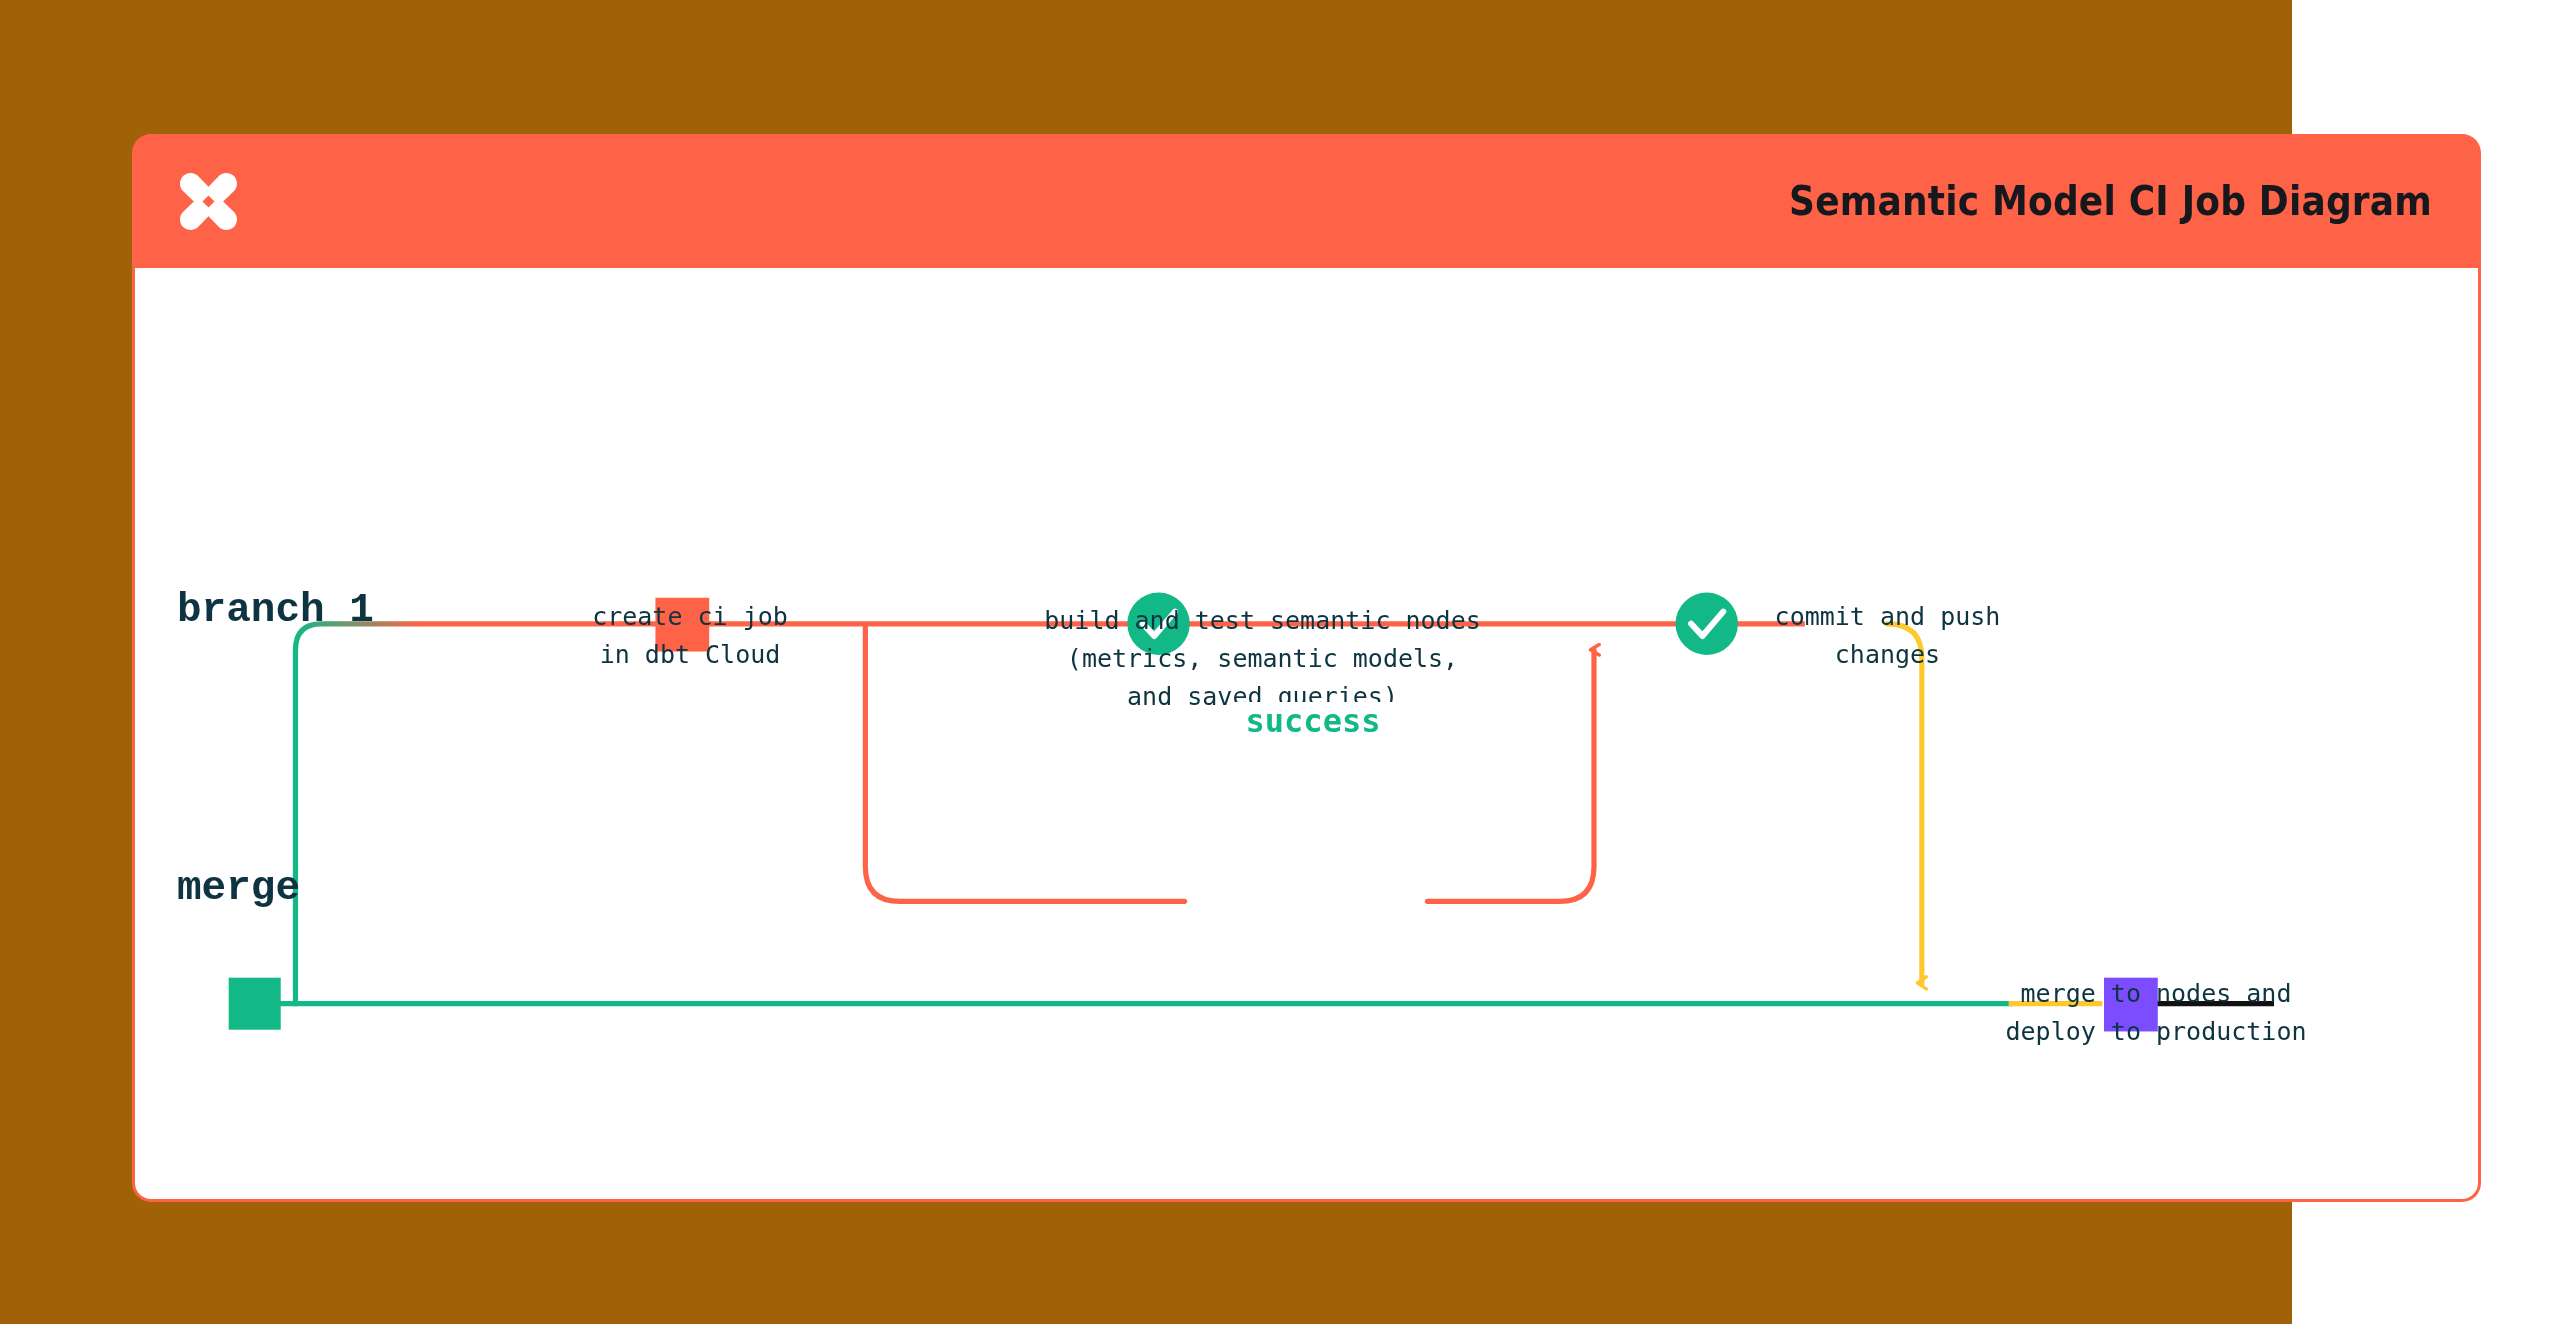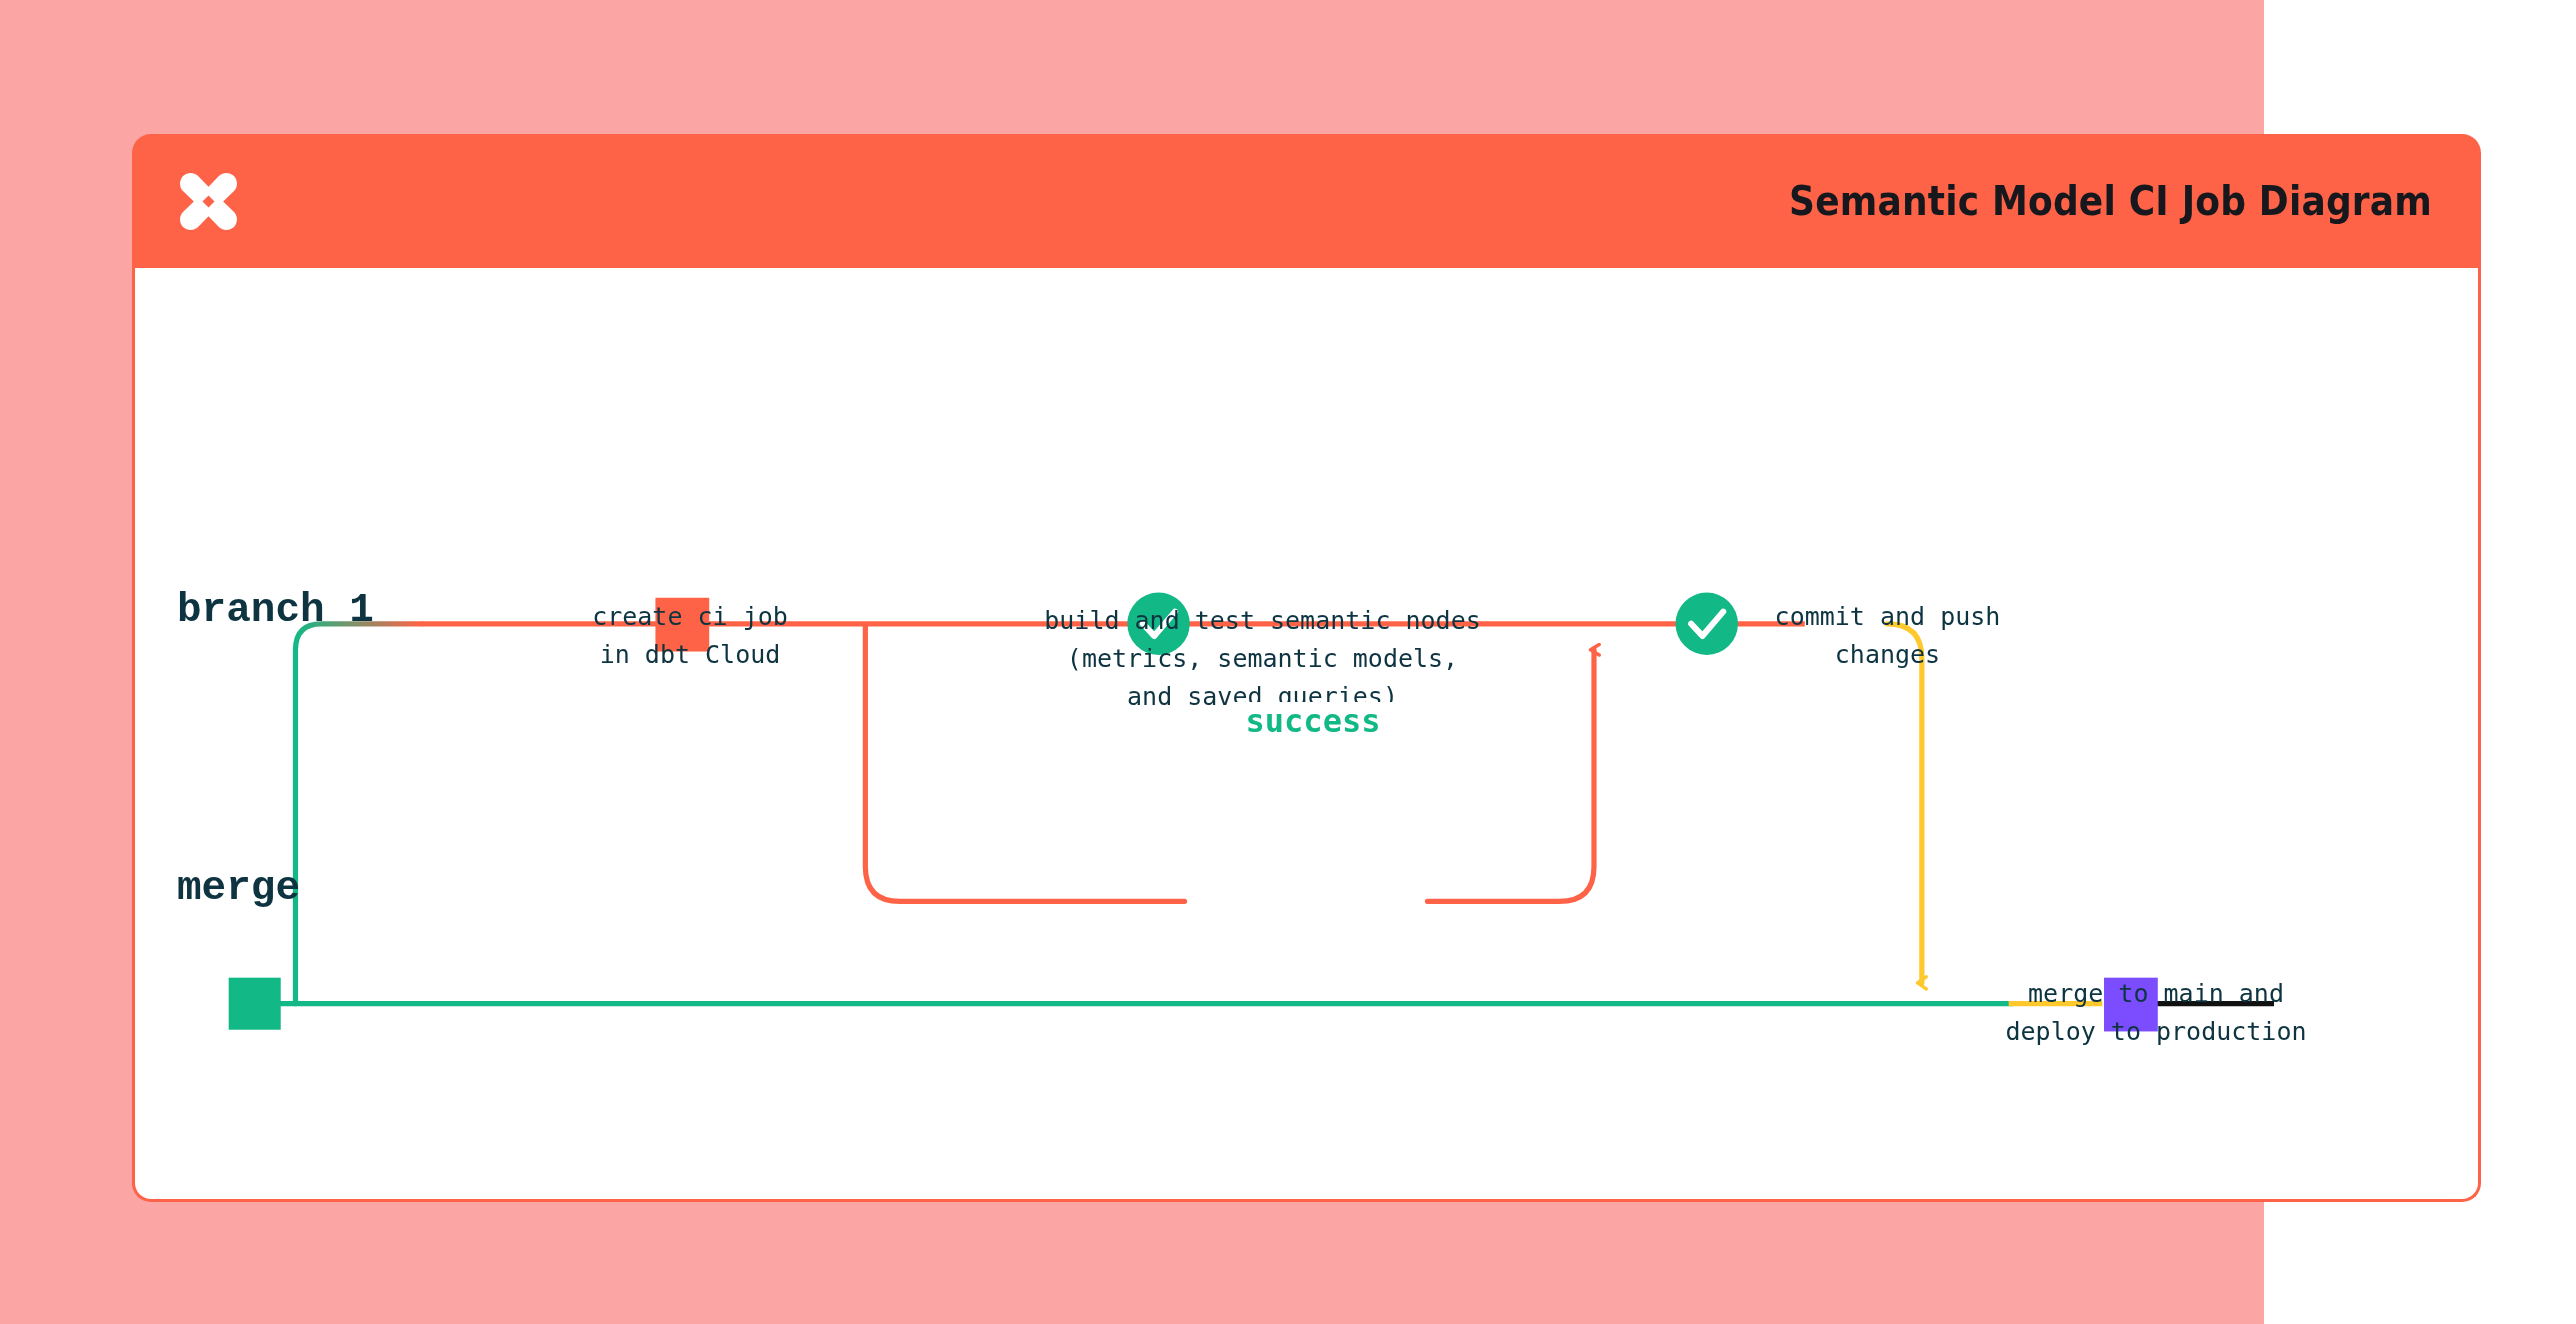--- a/index.html
+++ b/index.html
@@ -10,21 +10,22 @@
   body {
     width: 2576px;
     height: 1324px;
     font-family: "Liberation Sans", sans-serif;
     overflow: hidden;
   }
   .stage {
     position: relative;
     width: 2264px;
     height: 1324px;
-    background: #fca5a5;
+    background: #a16207;
+    padding-left: 28px;
   }
 
   
   .card {
     position: absolute;
     left: 132px;
     top: 134px;
     width: 2349px;
     height: 1069px;
   }
@@ -222,21 +223,21 @@
         <div class="lane-label lane-branch1">branch 1</div>
         <div class="lane-label lane-main">merge</div>
 
         <div class="node-label lbl-create">create ci job
 in dbt Cloud</div>
         <div class="node-label lbl-build">build and test semantic nodes
 (metrics, semantic models,
 and saved queries)</div>
         <div class="node-label lbl-commit">commit and push
 changes</div>
-        <div class="node-label lbl-merge">merge to main and
+        <div class="node-label lbl-merge">merge to nodes and
 deploy to production</div>
 
         <div class="success-label">success</div>
 
       </div>
     </div>
   </div>
 </div>
 
 

